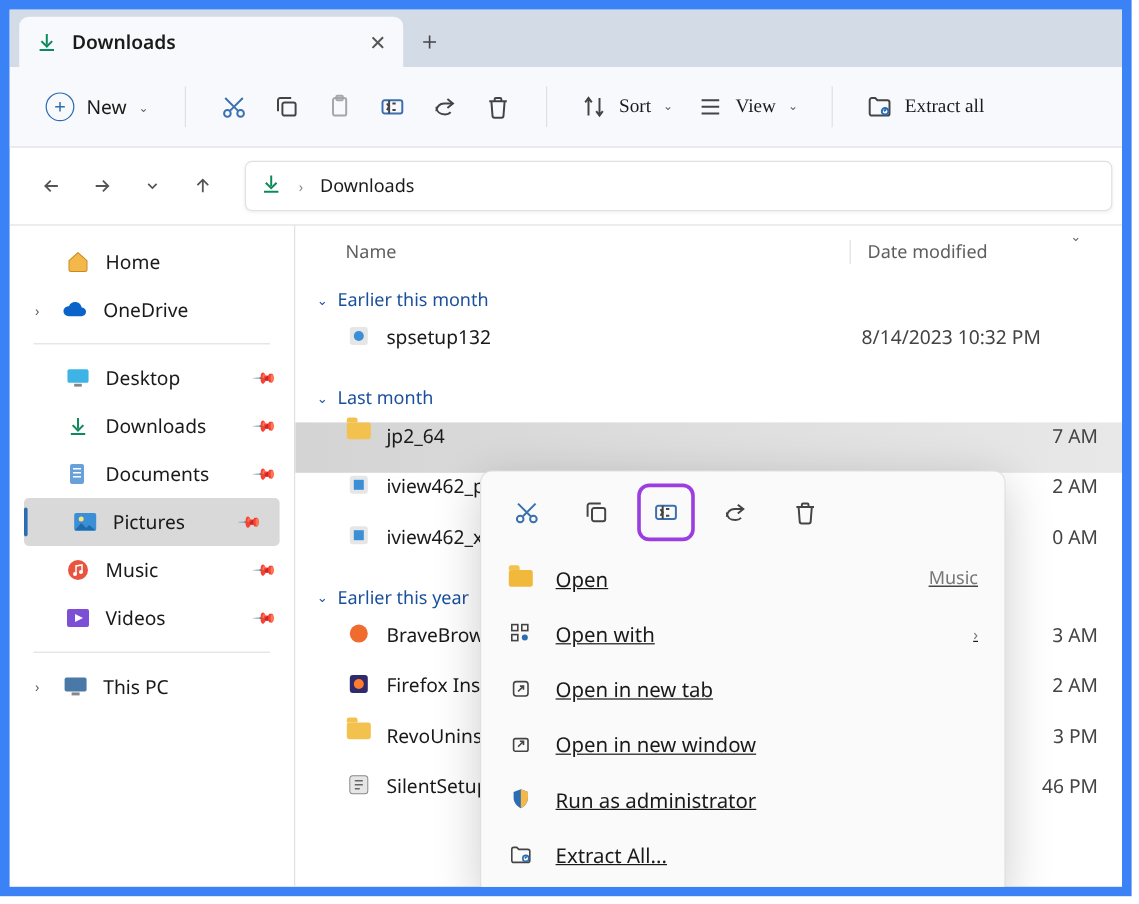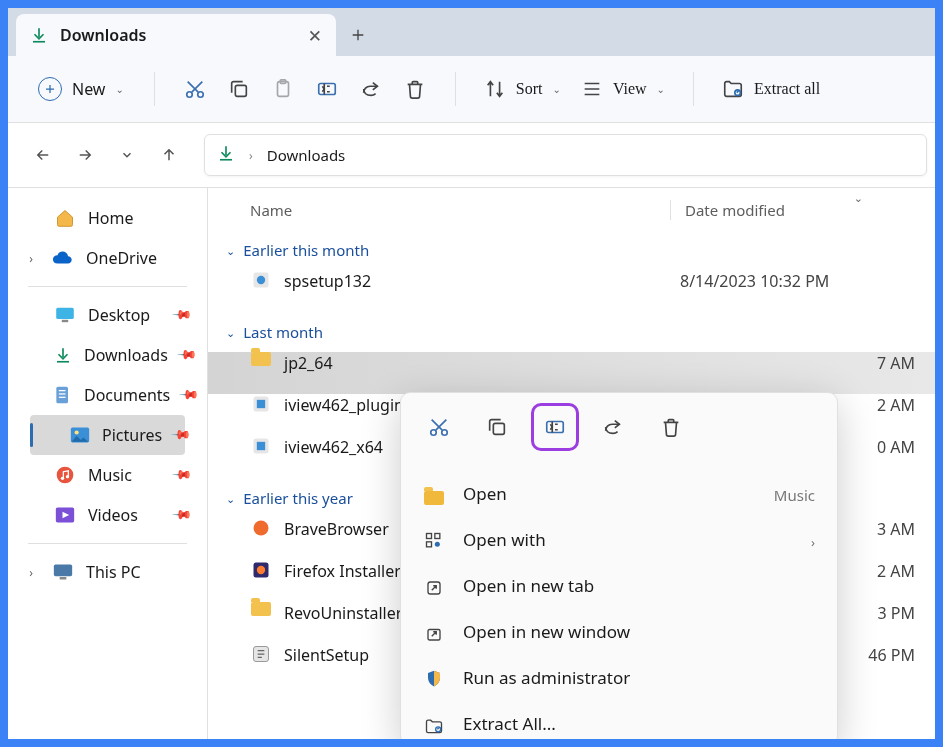--- a/index.html
+++ b/index.html
@@ -34,27 +34,27 @@
   .sortbtn svg,.viewbtn svg,.extbtn svg{width:22px;height:22px;}
   .chev{font-size:10px;color:#666;}
   
   .locrow{height:64px;display:flex;align-items:center;border-bottom:1px solid var(--border);}
   .navbtns{display:flex;align-items:center;gap:8px;padding:0 18px;}
   .navbtn{width:34px;height:34px;display:flex;align-items:center;justify-content:center;color:#555;border-radius:6px;}
   .addr{flex:1;height:40px;border:1px solid var(--border);border-radius:6px;box-shadow:0 1px 3px rgba(0,0,0,.05);display:flex;align-items:center;padding:0 12px;gap:14px;margin-right:8px;}
   .addr .sep{color:#888;font-size:12px;}
   
   .main{display:flex;height:calc(100% - 48px - 66px - 64px);}
-  .sidebar{width:200px;border-right:1px solid var(--border);padding-top:10px;box-sizing:border-box;}
+  .sidebar{width:238px;border-right:1px solid var(--border);padding-top:10px;box-sizing:border-box;}
   .side-item{display:flex;align-items:center;height:40px;padding-left:46px;gap:12px;font-size:16px;position:relative;}
   .side-item.expandable{padding-left:14px;}
   .side-item .exp{width:18px;display:flex;justify-content:center;color:#666;font-size:12px;}
   .side-item .icn{width:22px;display:flex;align-items:center;justify-content:center;}
   .side-item .pin{font-size:13px;color:#888;margin-left:auto;margin-right:16px;transform:rotate(45deg);}
-  .side-item.sel{background:var(--selected);border-radius:4px;margin:0 22px;padding-left:40px;}
+  .side-item.sel{background:var(--selected);border-radius:4px;margin:0 12px;padding-left:40px;}
   .side-item.sel::before{content:"";position:absolute;left:0;top:8px;bottom:8px;width:3px;background:#2c6cb0;border-radius:2px;}
   .side-group-sep{height:1px;background:var(--border);margin:8px 20px;}
   
   .content{flex:1;position:relative;overflow:hidden;}
   .cols{display:flex;color:var(--muted);font-size:15px;padding:12px 0 10px 42px;}
   .cols .c1{flex:0 0 420px;}
   .cols .c2{flex:0 0 200px;border-left:1px solid var(--border);padding-left:14px;position:relative;}
   .cols .c2 .dd{position:absolute;top:-10px;right:22px;color:#666;font-size:11px;}
   .group{color:var(--blue);font-size:15px;display:flex;align-items:center;gap:8px;padding:10px 0 10px 18px;}
   .group .gch{font-size:11px;}
@@ -62,21 +62,21 @@
   .row .ficn{width:26px;display:flex;align-items:center;justify-content:center;}
   .row .fname{flex:0 0 396px;padding-left:10px;}
   .row .fdate{flex:1;color:#444;}
   .row.sel{background:linear-gradient(to right,#d4d4d4,#e8e8e8);}
   
   .ctxmenu{position:absolute;left:392px;top:384px;width:436px;background:#fafafa;border:1px solid var(--border);border-radius:10px;box-shadow:0 10px 40px rgba(0,0,0,.2);padding:6px 0 10px;}
   .ctx-icons{display:flex;gap:18px;padding:8px 18px 12px;align-items:center;}
   .ctx-ibtn{width:40px;height:40px;display:flex;align-items:center;justify-content:center;border-radius:6px;}
   .ctx-ibtn svg{width:22px;height:22px;}
   .ctx-ibtn.highlight{outline:3px solid #9b3de0;outline-offset:1px;}
-  .ctx-row{display:flex;align-items:flex-end;height:46px;padding:0 22px;gap:18px;font-size:17px;}
+  .ctx-row{display:flex;align-items:center;height:46px;padding:0 22px;gap:18px;font-size:17px;text-decoration:underline;}
   .ctx-row .cicn{width:22px;display:flex;align-items:center;justify-content:center;color:#444;}
   .ctx-row .label{flex:1;}
   .ctx-row .hint{color:#777;font-size:15px;}
   .ctx-row .sub{color:#777;font-size:13px;}
   
   .folder-icon{width:20px;height:14px;background:#f2c14e;border-radius:2px;position:relative;display:inline-block;}
   .folder-icon::before{content:"";position:absolute;top:-4px;left:0;width:9px;height:4px;background:#f2c14e;border-radius:2px 2px 0 0;}
 </style>
 </head>
 <body>

